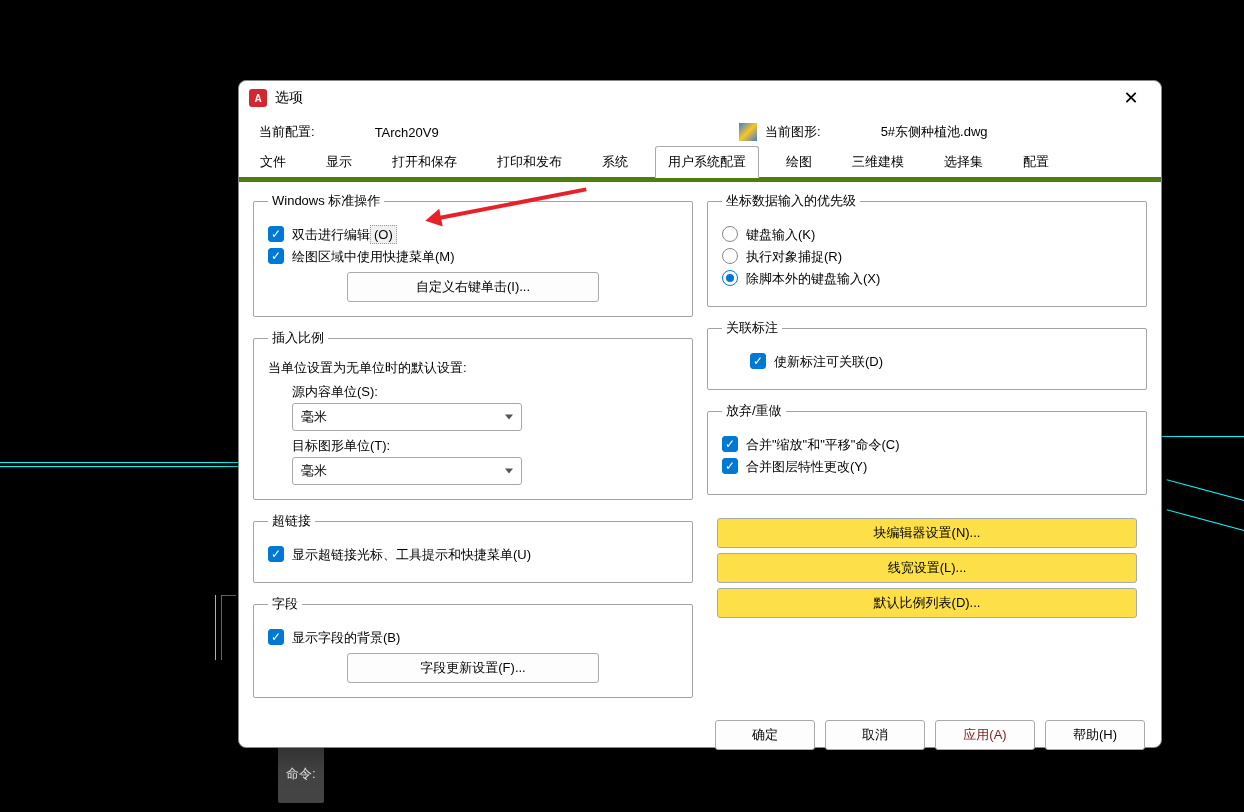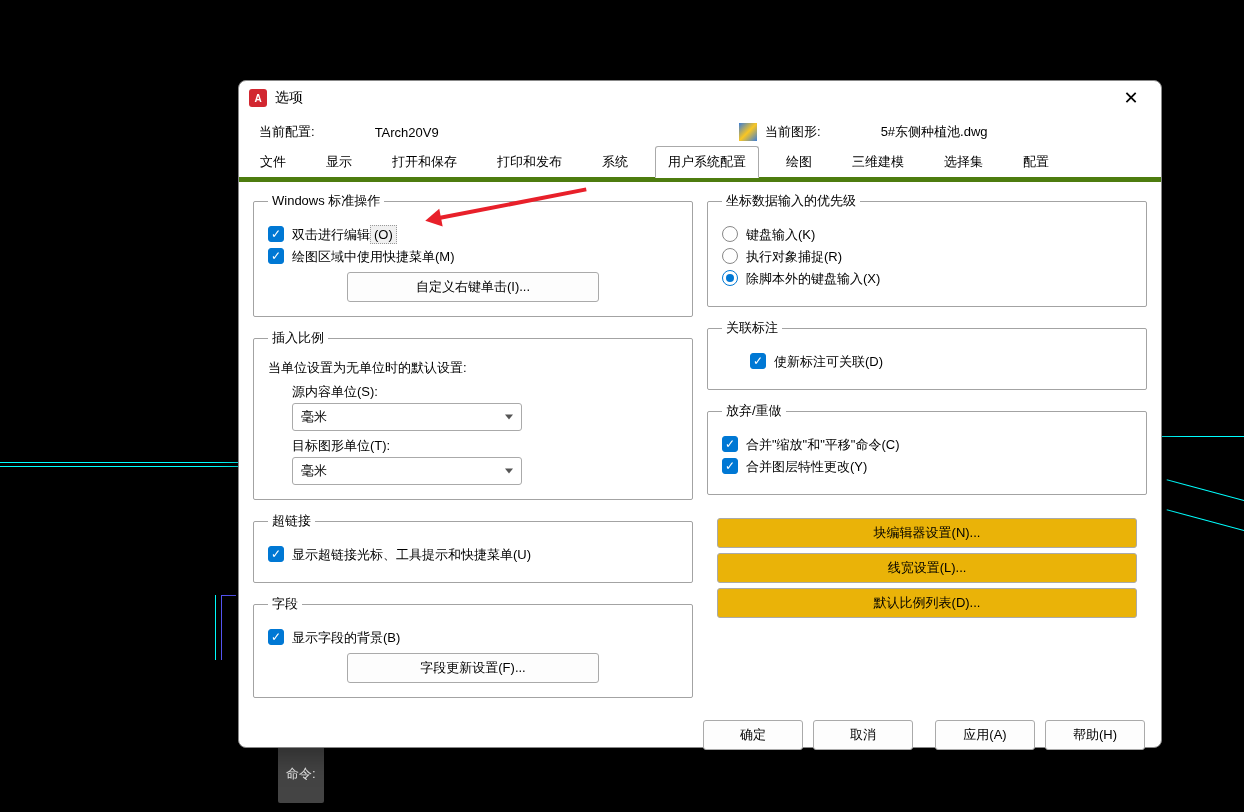--- a/index.html
+++ b/index.html
@@ -157,21 +157,21 @@
       font-size: 13px;
       display: block;
       margin: 6px auto 0;
     }
     .btn-wider {
       width: 420px;
       padding: 5px 0;
       text-align: center;
       border: 1px solid #aaa;
       border-radius: 3px;
-      background: #eab308;
+      background: #fde047;
       cursor: pointer;
       font-size: 13px;
       display: block;
       margin: 5px auto;
     }
     
     .field-label { font-size: 13px; margin: 6px 0 2px 24px; }
     .sub-text { font-size: 13px; margin: 0 0 6px 0; }
     .select {
       width: 230px;
@@ -225,21 +225,21 @@
     .btn {
       min-width: 100px;
       padding: 5px 16px;
       border: 1px solid #aaa;
       border-radius: 3px;
       background: #fdfdfd;
       cursor: pointer;
       font-size: 13px;
       text-align: center;
     }
-    .btn.disabled { color: #000000; margin-left: 12px; }
+    .btn.disabled { color: #7f1d1d; }
     span[data-bind] { display: inline; }
   </style>
 </head>
 <body>
 
 <div class="cad-bg">
   <div class="cad-line l1"></div>
   <div class="cad-line l2"></div>
   <div class="cad-line l3"></div>
   <div class="cad-line l4"></div>

